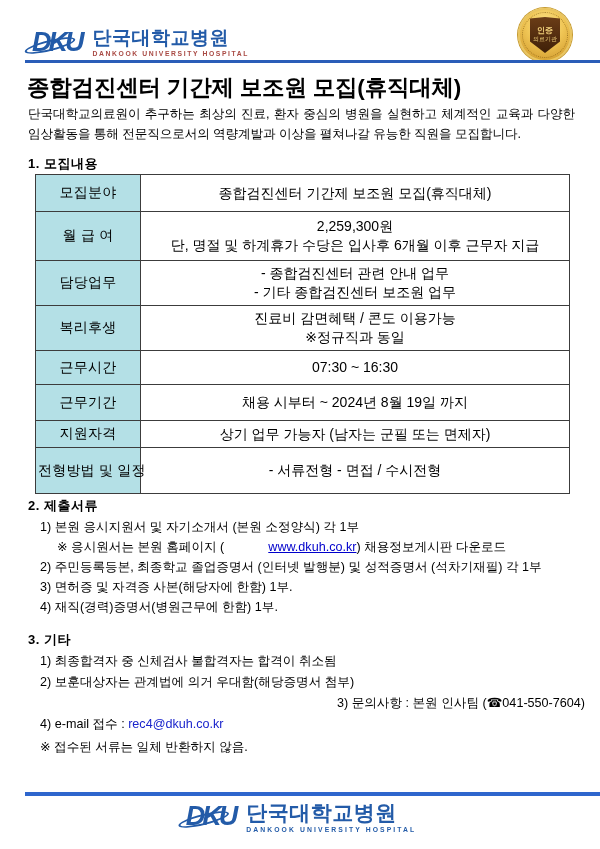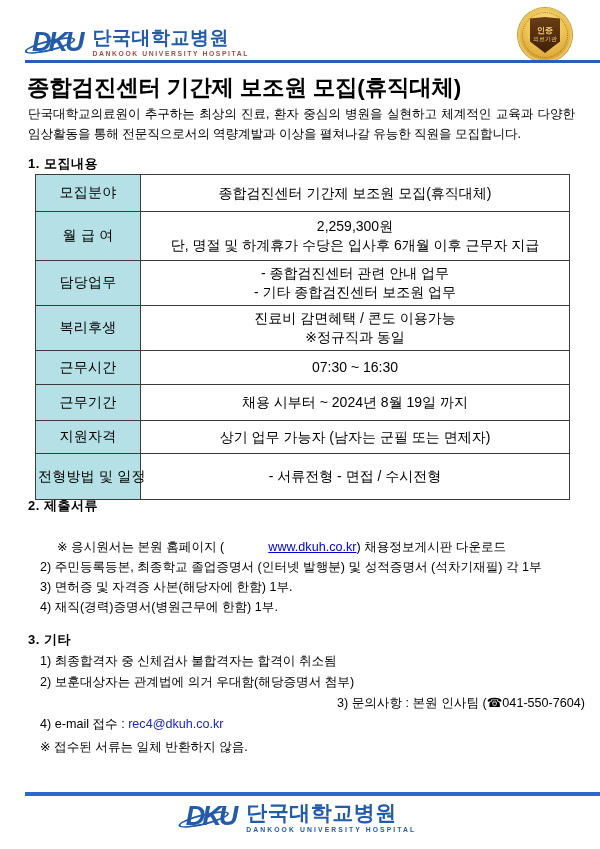--- a/index.html
+++ b/index.html
@@ -168,38 +168,39 @@
 
       </td>
     </tr>
     <tr style="height:36px;">
       <td class="th">근무기간</td>
       <td class="td">
         <div class="ln">채용 시부터 ~ 2024년 8월 19일 까지</div>
 
       </td>
     </tr>
-    <tr style="height:33px;">
+    <tr style="height:27px;">
       <td class="th">지원자격</td>
       <td class="td">
         <div class="ln">상기 업무 가능자 (남자는 군필 또는 면제자)</div>
 
       </td>
     </tr>
     <tr style="height:46px;">
       <td class="th">전형방법 및 일정</td>
       <td class="td">
         <div class="ln">- 서류전형 - 면접  /  수시전형</div>
 
       </td>
     </tr>
   </tbody>
     </table>
 
   <div class="sec-heading sec2-heading">2. 제출서류</div>
+  <div class="list-item" style="top:517px;">1) 본원 응시지원서 및 자기소개서 (본원 소정양식) 각 1부</div>
   <div class="list-item list-note" style="top:537px;"><span>※ 응시원서는 본원 홈페이지 (</span><a class="link">www.dkuh.co.kr</a><span>) 채용정보게시판 다운로드</span></div>
   <div class="list-item" style="top:557px;">2) 주민등록등본, 최종학교 졸업증명서 (인터넷 발행분) 및 성적증명서 (석차기재필) 각 1부</div>
   <div class="list-item" style="top:577px;">3) 면허증 및 자격증 사본(해당자에 한함) 1부.</div>
   <div class="list-item" style="top:597px;">4) 재직(경력)증명서(병원근무에 한함) 1부.</div>
 
   <div class="sec-heading sec3-heading">3. 기타</div>
   <div class="list-item" style="top:651px;">1) 최종합격자 중 신체검사 불합격자는 합격이 취소됨</div>
   <div class="list-item" style="top:672px;">2) 보훈대상자는 관계법에 의거 우대함(해당증명서 첨부)</div>
   <div class="list-item" style="top:693px;text-align:right;"><span>3) 문의사항 : 본원 인사팀 (☎041-550-7604)</span></div>
   <div class="list-item" style="top:714px;"><span>4) e-mail 접수 : </span><a class="mail">rec4@dkuh.co.kr</a></div>

